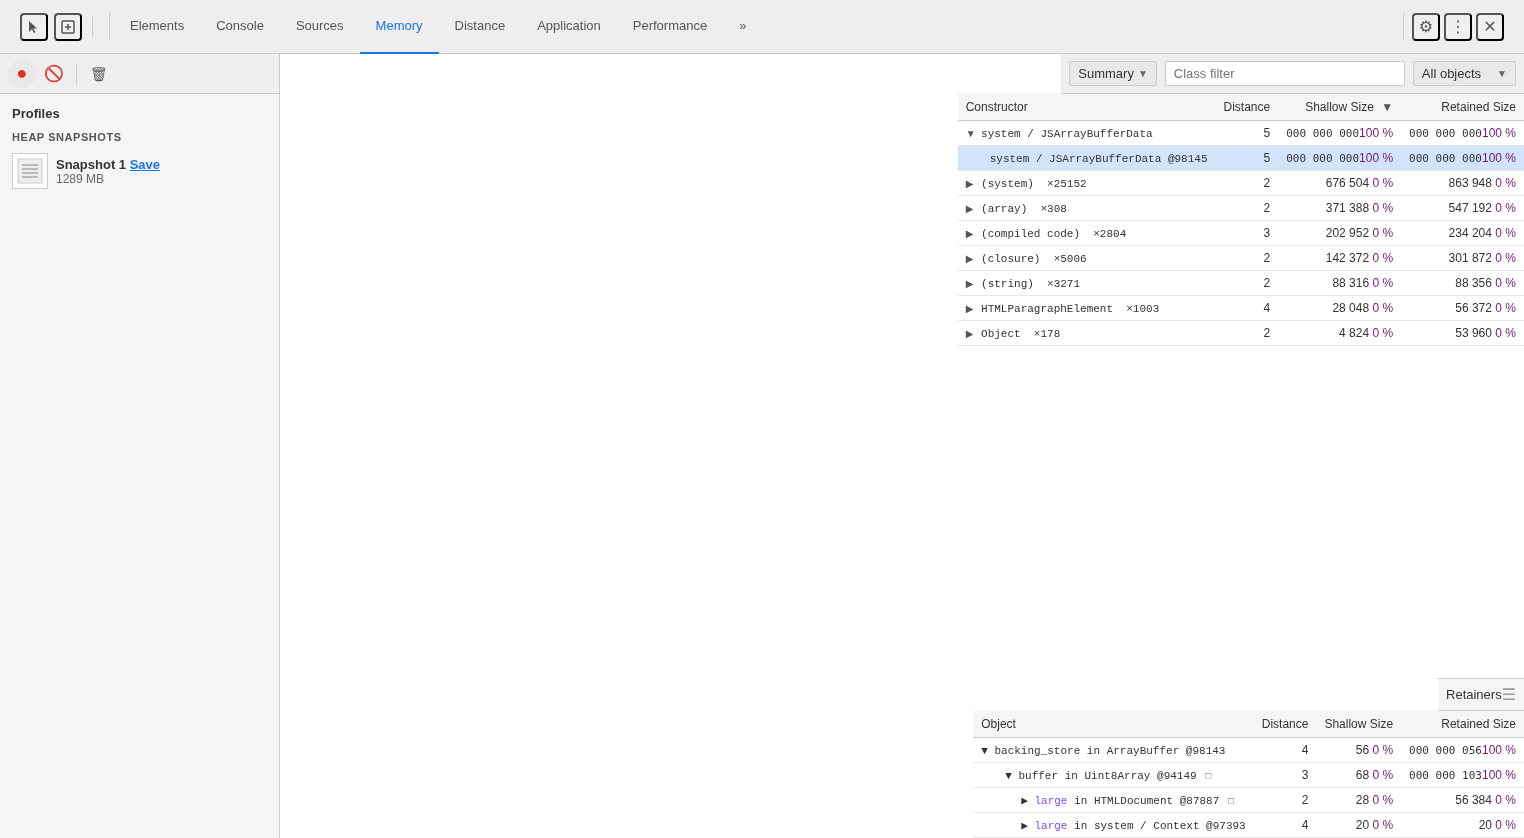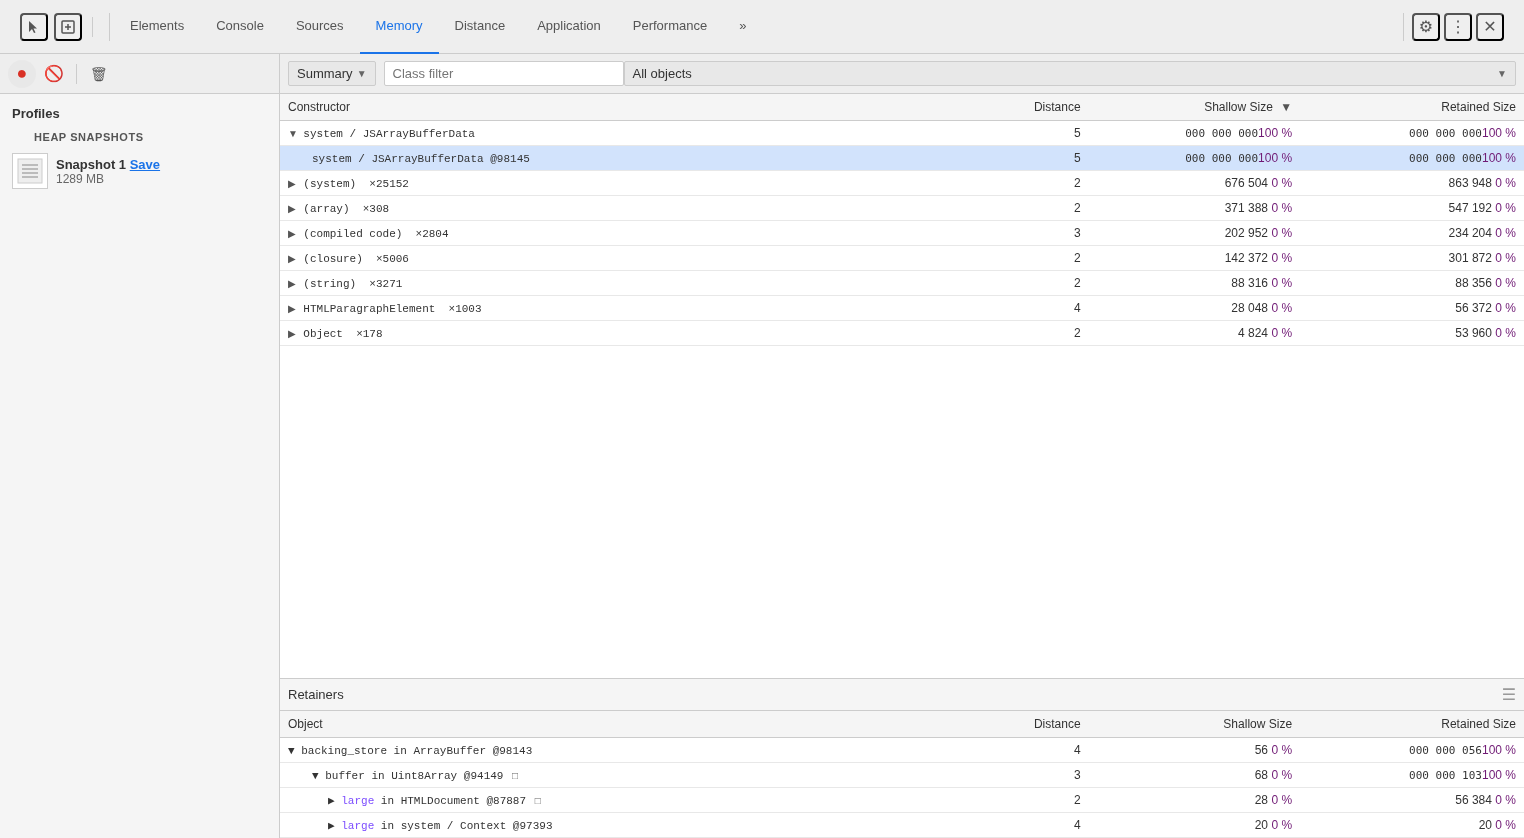--- a/index.html
+++ b/index.html
@@ -22,37 +22,37 @@
 
     
     .sidebar { width: 280px; background: #f5f5f5; border-right: 1px solid #ccc; display: flex; flex-direction: column; }
     .sidebar-toolbar { display: flex; align-items: center; gap: 4px; padding: 8px; border-bottom: 1px solid #ccc; background: #eee; height: 40px; }
     .sidebar-btn { width: 28px; height: 28px; border-radius: 50%; display: flex; align-items: center; justify-content: center; cursor: pointer; border: none; background: transparent; font-size: 14px; }
     .sidebar-btn.record { background: #e8e8e8; color: #d93025; font-size: 18px; }
     .sidebar-btn.clear { color: #555; font-size: 16px; }
     .sidebar-btn.trash { color: #555; font-size: 14px; }
     .sidebar-divider { width: 1px; height: 20px; background: #ccc; margin: 0 4px; }
     .profiles-label { padding: 12px 12px 6px; font-size: 13px; font-weight: 600; color: #333; }
-    .heap-snapshots-label { padding: 4px 12px; font-size: 11px; font-weight: 700; color: #555; letter-spacing: 0.05em; margin-left: 22px; }
+    .heap-snapshots-label { padding: 4px 12px; font-size: 11px; font-weight: 700; color: #555; letter-spacing: 0.05em; }
     .snapshot-item { display: flex; align-items: center; gap: 8px; padding: 6px 12px; cursor: pointer; }
     .snapshot-icon { width: 36px; height: 36px; background: #fff; border: 1px solid #ccc; display: flex; align-items: center; justify-content: center; font-size: 18px; color: #666; flex-shrink: 0; }
     .snapshot-info { display: flex; flex-direction: column; }
     .snapshot-name { font-size: 13px; color: #333; font-weight: bold; }
     .snapshot-name span.save-link { color: #1a73e8; text-decoration: underline; cursor: pointer; }
     .snapshot-size { font-size: 12px; color: #666; }
 
     
-    .content-panel { flex: 1; display: flex; flex-direction: column; background: #fff; overflow: hidden; }
+    .content-panel { flex: 1; display: flex; flex-direction: column; background: #fff; overflow: hidden; align-items: flex-end; }
 
     
     .panel-toolbar { display: flex; align-items: center; background: #eee; border-bottom: 1px solid #ccc; height: 40px; padding: 0 8px; gap: 0; }
     .toolbar-select { display: flex; align-items: center; gap: 4px; padding: 4px 8px; background: #e8e8e8; border: 1px solid #ccc; border-radius: 2px; cursor: pointer; font-size: 13px; color: #333; margin-right: 8px; }
     .toolbar-select .chevron { font-size: 10px; color: #666; }
-    .toolbar-filter { flex: 0 0 240px; padding: 4px 8px; background: #fff; border: 1px solid #ccc; border-radius: 2px; font-size: 13px; color: #aaa; margin-right: 0; }
-    .toolbar-objects { display: flex; align-items: center; gap: 4px; padding: 4px 8px; background: #e8e8e8; border: 1px solid #ccc; border-radius: 2px; cursor: pointer; font-size: 13px; color: #333; flex: 1; }
+    .toolbar-filter { flex: 0 0 240px; padding: 4px 8px; background: #fff; border: 1px solid #ccc; border-radius: 2px; font-size: 13px; color: #aaa; margin-right: 8px; }
+    .toolbar-objects { display: flex; align-items: center; gap: 16px; padding: 4px 8px; background: #e8e8e8; border: 1px solid #ccc; border-radius: 2px; cursor: pointer; font-size: 13px; color: #333; flex: 1; }
     .toolbar-objects .chevron { margin-left: auto; font-size: 10px; color: #666; }
 
     
     .table-container { flex: 1; overflow: auto; }
     table { width: 100%; border-collapse: collapse; font-size: 12px; }
     thead th { position: sticky; top: 0; background: #f5f5f5; border-bottom: 1px solid #ccc; padding: 6px 8px; text-align: left; font-weight: 500; color: #333; white-space: nowrap; }
     thead th.right { text-align: right; margin-top: 24px; }
     thead th.sortable { cursor: pointer; }
     thead th .sort-arrow { margin-left: 4px; color: #555; }
     tbody tr { border-bottom: 1px solid #e8e8e8; }

